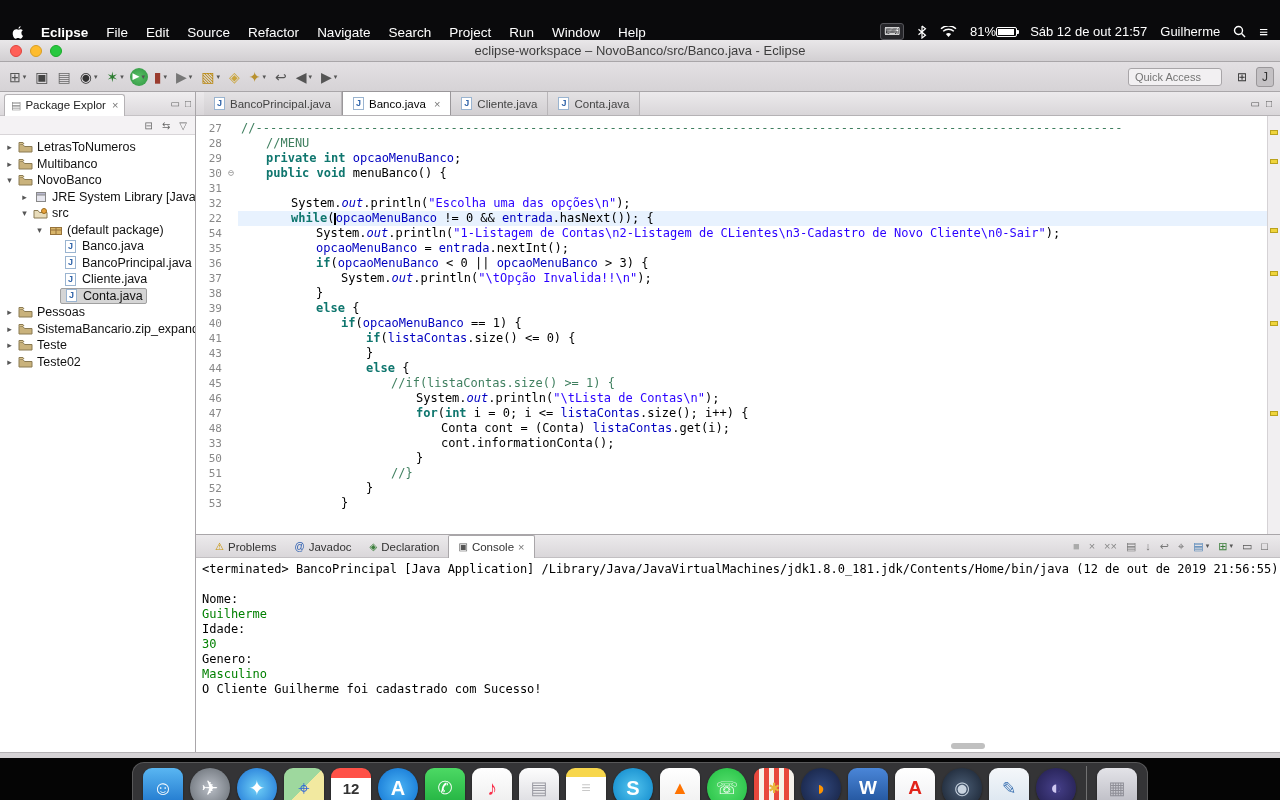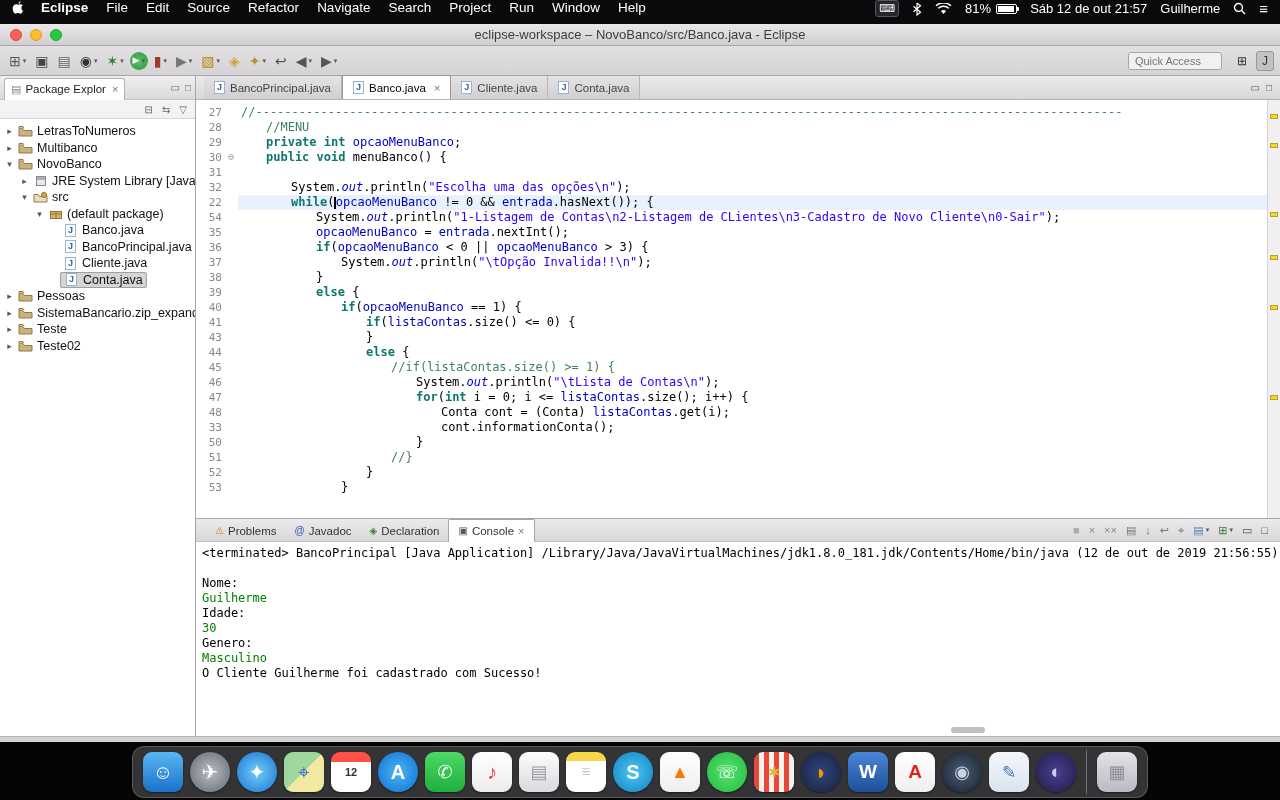--- a/index.html
+++ b/index.html
@@ -1,28 +1,28 @@
 <!DOCTYPE html>
 <html><head>
 <meta charset="utf-8">
 <style>
   *{margin:0;padding:0;box-sizing:border-box}
   html,body{width:1280px;height:800px;overflow:hidden}
   body{font-family:"Liberation Sans",sans-serif;background:#000}
   .screen{width:1280px;height:800px;position:relative;background:#000}
 
   
-  .menubar{height:24px;background:#0a0a0c;display:flex;align-items:flex-start;padding:0 12px;color:#fff;font-size:13.5px}
+  .menubar{height:40px;background:#0a0a0c;display:flex;align-items:flex-end;padding:0 12px;color:#fff;font-size:13.5px}
   .apple-menu{display:flex;align-items:center;margin-right:16px}
   .app-menu{font-weight:bold;margin-right:18px}
   .menu-item{margin-right:18px;cursor:default}
   .mb-right{margin-left:auto;display:flex;align-items:center;gap:13px;font-size:13px}
   .mb-ic{display:inline-flex;align-items:center}
   .input-src{background:#26262a;border:1px solid #55555a;border-radius:3px;font-size:11px;padding:0 3px;height:17px;line-height:15px}
-  .battery{display:flex;align-items:center;gap:5px}
+  .battery{display:flex;align-items:center;}
   .batt-shape{width:21px;height:10px;border:1px solid #fff;border-radius:2px;position:relative;display:inline-block}
   .batt-shape::after{content:"";position:absolute;right:-3px;top:2px;width:2px;height:4px;background:#fff;border-radius:0 1px 1px 0}
   .batt-fill{position:absolute;left:1px;top:1px;bottom:1px;width:81%;background:#fff}
   .mb-date{white-space:nowrap}
   .mb-notif{font-size:15px}
 
   
   .titlebar{height:22px;background:linear-gradient(#e9e7e9,#d2cfd2);border-bottom:1px solid #a9a6a9;position:relative;display:flex;align-items:center;justify-content:center}
   .traffic{position:absolute;left:10px;top:5px;display:flex;gap:8px}
   .tl{width:12px;height:12px;border-radius:50%;display:inline-block}
@@ -558,21 +558,21 @@
         <div class="dock-icon round" style="background: radial-gradient(circle, rgb(185, 190, 198), rgb(98, 104, 111));">
           <span style="color: rgb(255, 255, 255);">✈</span>
         </div>
         <div class="dock-icon round" style="background: radial-gradient(circle, rgb(111, 208, 247), rgb(26, 111, 212));">
           <span style="color: rgb(255, 255, 255);">✦</span>
         </div>
         <div class="dock-icon" style="background: linear-gradient(135deg, rgb(158, 216, 158) 50%, rgb(242, 233, 160) 50%);">
           <span style="color: rgb(51, 103, 214);">⌖</span>
         </div>
         <div class="dock-icon" style="background: linear-gradient(rgb(255, 81, 71) 0px, rgb(255, 81, 71) 10px, rgb(255, 255, 255) 10px);">
-          <span style="color: rgb(51, 51, 51); font-size: 11px; font-weight: bold;">12</span>
+          <span style="color: rgb(51, 51, 51); font-size: 15px; font-weight: bold;">12</span>
         </div>
         <div class="dock-icon round" style="background: radial-gradient(circle, rgb(77, 181, 245), rgb(13, 111, 208));">
           <span style="color: rgb(255, 255, 255); font-weight: bold;">A</span>
         </div>
         <div class="dock-icon" style="background: linear-gradient(rgb(76, 217, 100), rgb(31, 175, 62));">
           <span style="color: rgb(255, 255, 255); font-size: 18px;">✆</span>
         </div>
         <div class="dock-icon" style="background: linear-gradient(rgb(255, 255, 255), rgb(236, 236, 236));">
           <span style="color: rgb(250, 45, 72);">♪</span>
         </div>

